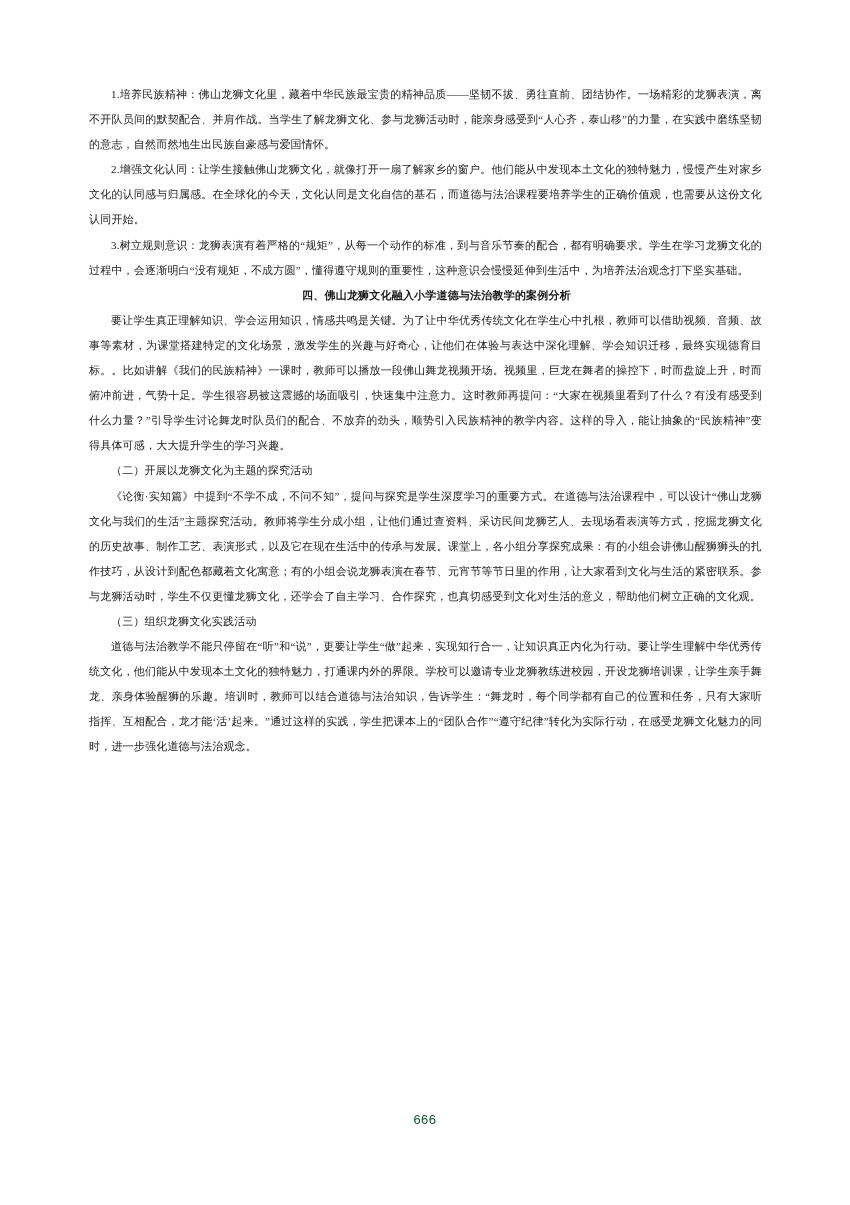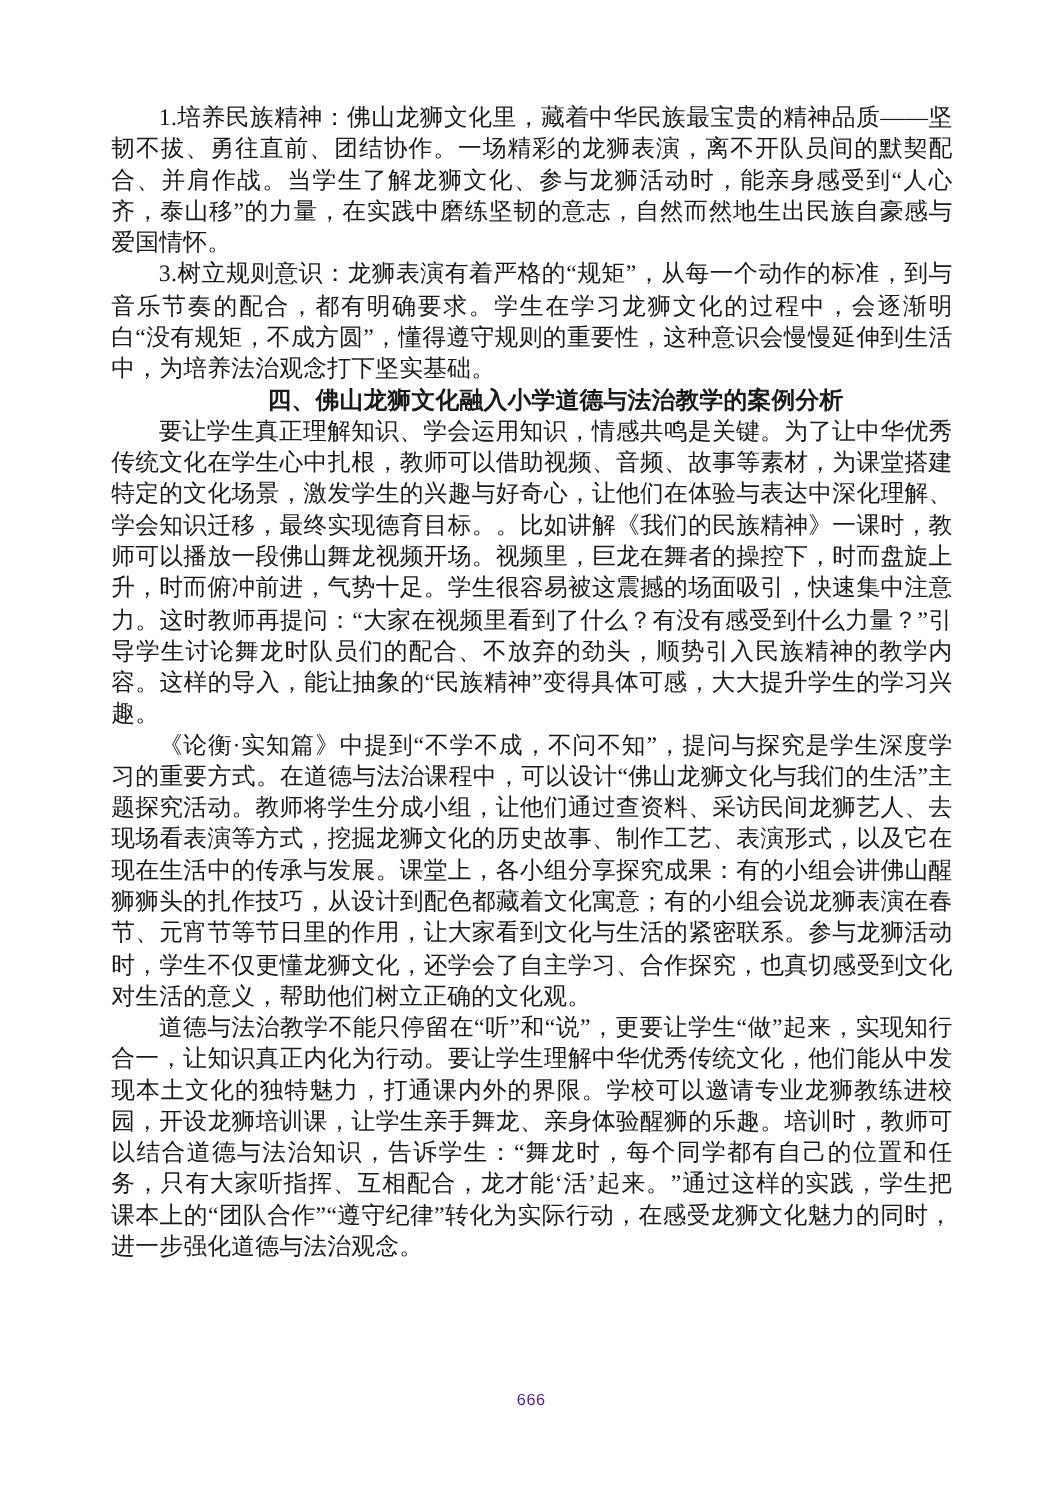--- a/index.html
+++ b/index.html
@@ -18,51 +18,54 @@
   }
   .text-body {
     position: absolute;
     left: 89px;
     top: 82px;
     width: 673px;
   }
   .text-body p {
     margin: 0;
     padding: 0;
-    font-size: 19px;
+    font-size: 11px;
     line-height: 25.1px;
     text-indent: 2em;
     text-align: justify;
     letter-spacing: 0.2px;
   }
   .text-body p.heading {
     font-weight: bold;
     text-align: center;
   }
   .text-body p.subheading {
     text-align: left;
   }
   .page-number {
     position: absolute;
     left: 0;
     right: 0;
     top: 1112px;
     text-align: center;
     font-size: 13px;
-    color: #4c1d95;
+    color: #14532d;
     font-family: "Liberation Sans", "DejaVu Sans", sans-serif;
     letter-spacing: 0.5px;
   }
 </style>
 </head>
 <body>
 
 <div class="page">
   <div class="text-body" id="doc-body">
       <p class="block paragraph">1.培养民族精神：佛山龙狮文化里，藏着中华民族最宝贵的精神品质——坚韧不拔、勇往直前、团结协作。一场精彩的龙狮表演，离不开队员间的默契配合、并肩作战。当学生了解龙狮文化、参与龙狮活动时，能亲身感受到“人心齐，泰山移”的力量，在实践中磨练坚韧的意志，自然而然地生出民族自豪感与爱国情怀。</p>
+      <p class="block paragraph">2.增强文化认同：让学生接触佛山龙狮文化，就像打开一扇了解家乡的窗户。他们能从中发现本土文化的独特魅力，慢慢产生对家乡文化的认同感与归属感。在全球化的今天，文化认同是文化自信的基石，而道德与法治课程要培养学生的正确价值观，也需要从这份文化认同开始。</p>
       <p class="block paragraph">3.树立规则意识：龙狮表演有着严格的“规矩”，从每一个动作的标准，到与音乐节奏的配合，都有明确要求。学生在学习龙狮文化的过程中，会逐渐明白“没有规矩，不成方圆”，懂得遵守规则的重要性，这种意识会慢慢延伸到生活中，为培养法治观念打下坚实基础。</p>
       <p class="block heading">四、佛山龙狮文化融入小学道德与法治教学的案例分析</p>
       <p class="block paragraph">要让学生真正理解知识、学会运用知识，情感共鸣是关键。为了让中华优秀传统文化在学生心中扎根，教师可以借助视频、音频、故事等素材，为课堂搭建特定的文化场景，激发学生的兴趣与好奇心，让他们在体验与表达中深化理解、学会知识迁移，最终实现德育目标。。比如讲解《我们的民族精神》一课时，教师可以播放一段佛山舞龙视频开场。视频里，巨龙在舞者的操控下，时而盘旋上升，时而俯冲前进，气势十足。学生很容易被这震撼的场面吸引，快速集中注意力。这时教师再提问：“大家在视频里看到了什么？有没有感受到什么力量？”引导学生讨论舞龙时队员们的配合、不放弃的劲头，顺势引入民族精神的教学内容。这样的导入，能让抽象的“民族精神”变得具体可感，大大提升学生的学习兴趣。</p>
+      <p class="block subheading">（二）开展以龙狮文化为主题的探究活动</p>
       <p class="block paragraph">《论衡·实知篇》中提到“不学不成，不问不知”，提问与探究是学生深度学习的重要方式。在道德与法治课程中，可以设计“佛山龙狮文化与我们的生活”主题探究活动。教师将学生分成小组，让他们通过查资料、采访民间龙狮艺人、去现场看表演等方式，挖掘龙狮文化的历史故事、制作工艺、表演形式，以及它在现在生活中的传承与发展。课堂上，各小组分享探究成果：有的小组会讲佛山醒狮狮头的扎作技巧，从设计到配色都藏着文化寓意；有的小组会说龙狮表演在春节、元宵节等节日里的作用，让大家看到文化与生活的紧密联系。参与龙狮活动时，学生不仅更懂龙狮文化，还学会了自主学习、合作探究，也真切感受到文化对生活的意义，帮助他们树立正确的文化观。</p>
+      <p class="block subheading">（三）组织龙狮文化实践活动</p>
       <p class="block paragraph">道德与法治教学不能只停留在“听”和“说”，更要让学生“做”起来，实现知行合一，让知识真正内化为行动。要让学生理解中华优秀传统文化，他们能从中发现本土文化的独特魅力，打通课内外的界限。学校可以邀请专业龙狮教练进校园，开设龙狮培训课，让学生亲手舞龙、亲身体验醒狮的乐趣。培训时，教师可以结合道德与法治知识，告诉学生：“舞龙时，每个同学都有自己的位置和任务，只有大家听指挥、互相配合，龙才能‘活’起来。”通过这样的实践，学生把课本上的“团队合作”“遵守纪律”转化为实际行动，在感受龙狮文化魅力的同时，进一步强化道德与法治观念。</p>
     </div>
   <div class="page-number">666</div>
 </div>
 
 </body></html>

